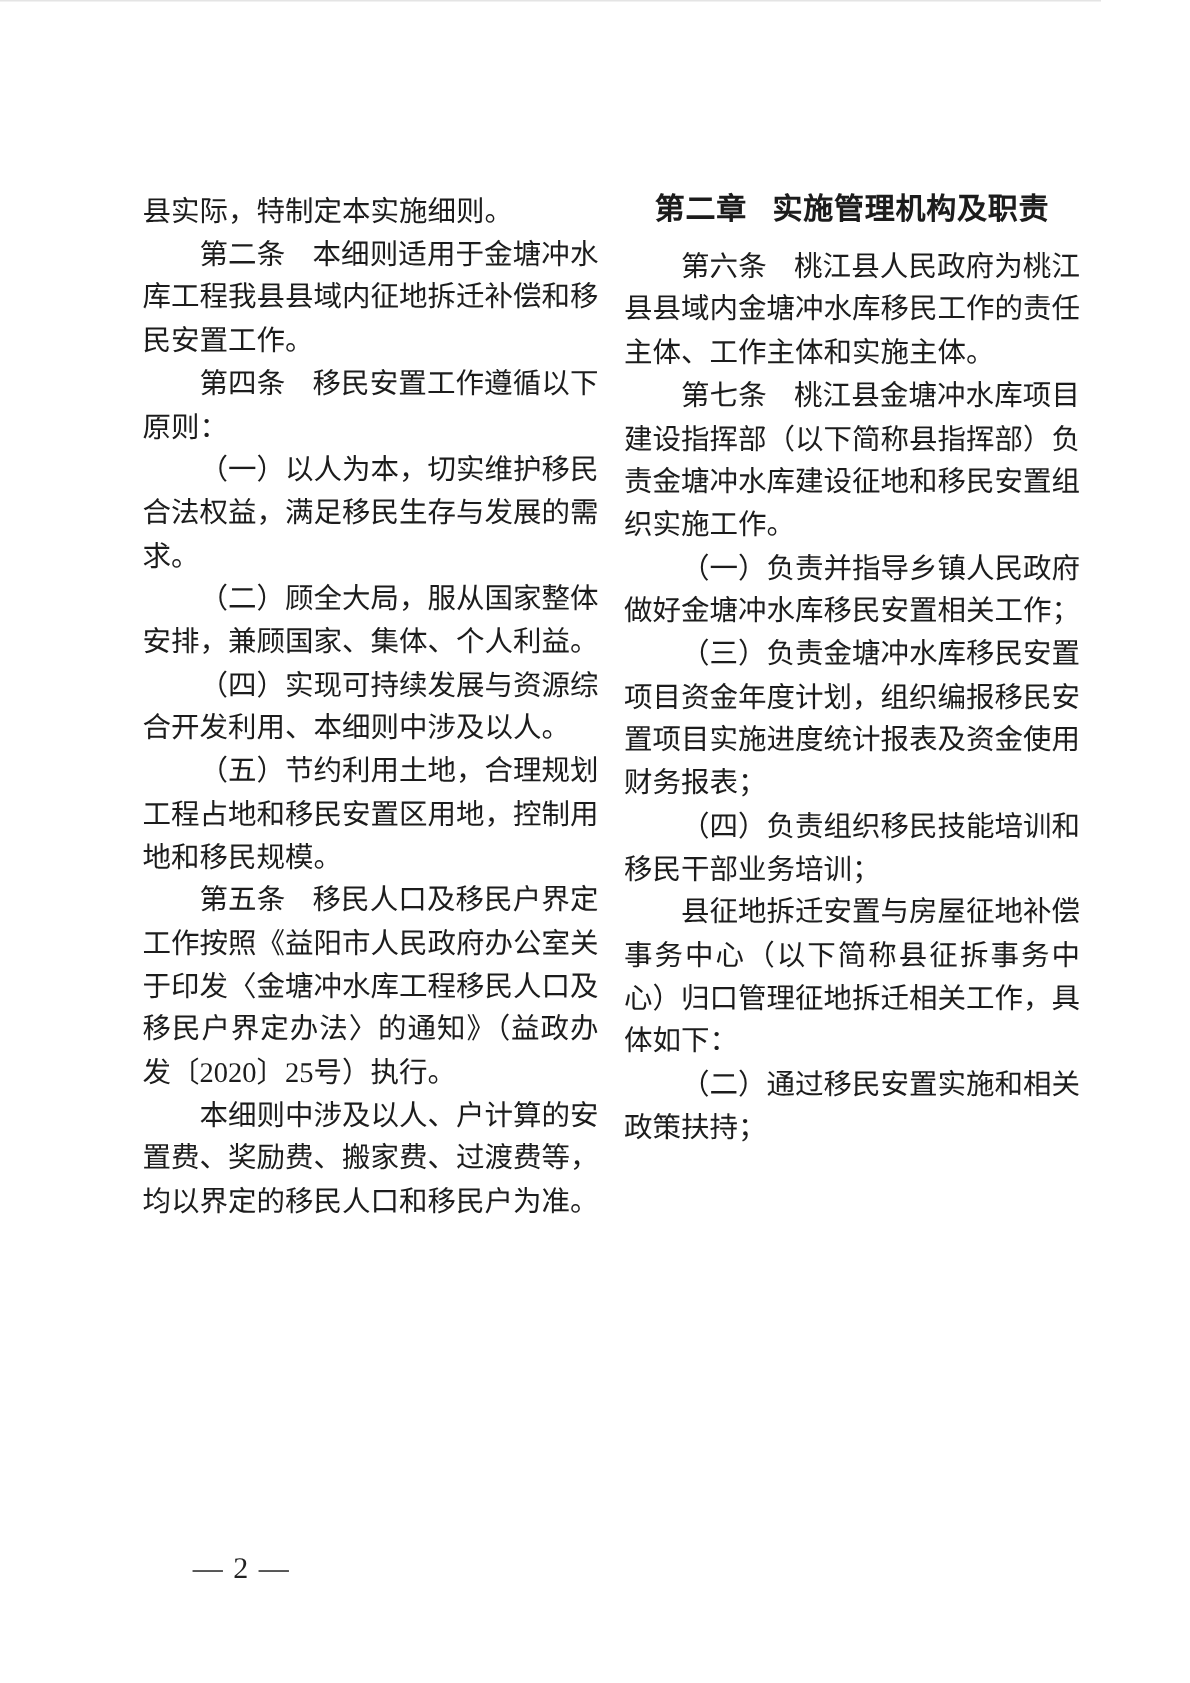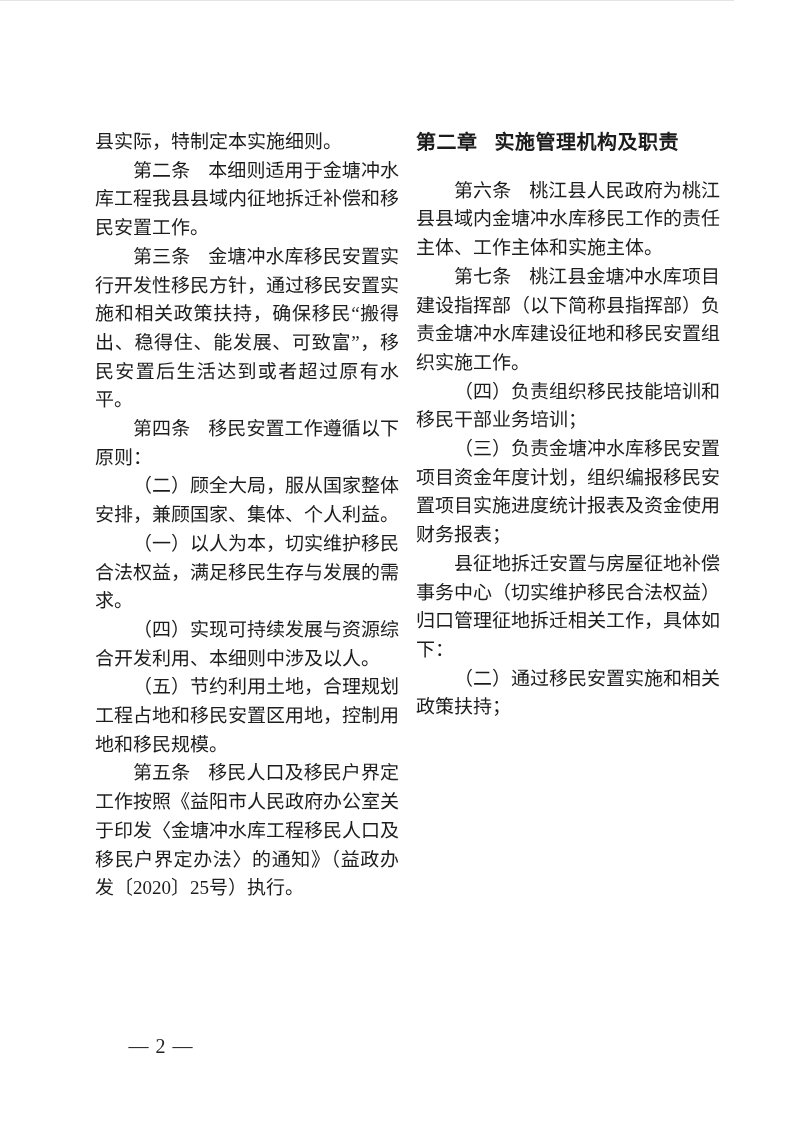--- a/index.html
+++ b/index.html
@@ -44,27 +44,27 @@
     padding: 0;
     text-indent: 2em;
   }
   p.para.no-indent {
     text-indent: 0;
   }
   .article-label {
     margin-right: 0.95em;
   }
   .chapter-heading {
-    margin: 0 0 20px 0;
+    margin: 0 0 8px 0;
     padding: 0;
-    font-family: Liberation Serif, serif;
+    font-family: Liberation Mono, monospace;
     font-weight: 700;
     font-size: 20px;
     line-height: 28.7px;
-    text-align: left;
+    text-align: center;
     text-indent: 0;
     letter-spacing: 0.5px;
   }
   .chapter-number {
     margin-right: 0.85em;
   }
   .page-number {
     position: absolute;
     top: 1032px;
     left: 95px;
@@ -78,37 +78,38 @@
 </style>
 </head>
 <body>
 
 <div class="page">
   <div class="top-edge"></div>
 
   <div class="column column-left" id="col-left">
       <p class="para no-indent"><span>县实际，特制定本实施细则。</span></p>
       <p class="para"><span class="article-label">第二条</span><span>本细则适用于金塘冲水库工程我县县域内征地拆迁补偿和移民安置工作。</span></p>
-      <p class="para"><span class="article-label">第三条</span><span>金塘冲水库移民安置实行开发性移民方针，通过移民安置实施和相关政策扶持，确保移民“搬得出、稳得住、能发展、可致富”，移民安置后生活达到或者超过原有水平。</span></p>
       <p class="para"><span class="article-label">第四条</span><span>移民安置工作遵循以下原则：</span></p>
+      <p class="para"><span>（一）以人为本，切实维护移民合法权益，满足移民生存与发展的需求。</span></p>
       <p class="para"><span>（二）顾全大局，服从国家整体安排，兼顾国家、集体、个人利益。</span></p>
-      <p class="para"><span>（一）以人为本，切实维护移民合法权益，满足移民生存与发展的需求。</span></p>
       <p class="para"><span>（四）实现可持续发展与资源综合开发利用、本细则中涉及以人。</span></p>
       <p class="para"><span>（五）节约利用土地，合理规划工程占地和移民安置区用地，控制用地和移民规模。</span></p>
       <p class="para"><span class="article-label">第五条</span><span>移民人口及移民户界定工作按照《益阳市人民政府办公室关于印发〈金塘冲水库工程移民人口及移民户界定办法〉的通知》（益政办发〔2020〕25号）执行。</span></p>
+      <p class="para"><span>本细则中涉及以人、户计算的安置费、奖励费、搬家费、过渡费等，均以界定的移民人口和移民户为准。</span></p>
     </div>
 
   <div class="column column-right">
     <h2 class="chapter-heading"><span class="chapter-number">第二章</span><span class="chapter-title">实施管理机构及职责</span></h2>
     <div id="col-right-paras">
         <p class="para"><span class="article-label">第六条</span><span>桃江县人民政府为桃江县县域内金塘冲水库移民工作的责任主体、工作主体和实施主体。</span></p>
         <p class="para"><span class="article-label">第七条</span><span>桃江县金塘冲水库项目建设指挥部（以下简称县指挥部）负责金塘冲水库建设征地和移民安置组织实施工作。</span></p>
+        <p class="para"><span>（一）负责并指导乡镇人民政府做好金塘冲水库移民安置相关工作；</span></p>
+        <p class="para"><span>（三）负责金塘冲水库移民安置项目资金年度计划，组织编报移民安置项目实施进度统计报表及资金使用财务报表；</span></p>
         <p class="para"><span>（四）负责组织移民技能培训和移民干部业务培训；</span></p>
-        <p class="para"><span>（三）负责金塘冲水库移民安置项目资金年度计划，组织编报移民安置项目实施进度统计报表及资金使用财务报表；</span></p>
-        <p class="para"><span>县征地拆迁安置与房屋征地补偿事务中心（切实维护移民合法权益）归口管理征地拆迁相关工作，具体如下：</span></p>
+        <p class="para"><span>县征地拆迁安置与房屋征地补偿事务中心（以下简称县征拆事务中心）归口管理征地拆迁相关工作，具体如下：</span></p>
         <p class="para"><span>（二）通过移民安置实施和相关政策扶持；</span></p>
       </div>
   </div>
 
   <div class="page-number">
     <span>— 2 —</span>
   </div>
 </div>
 
 </body></html>

